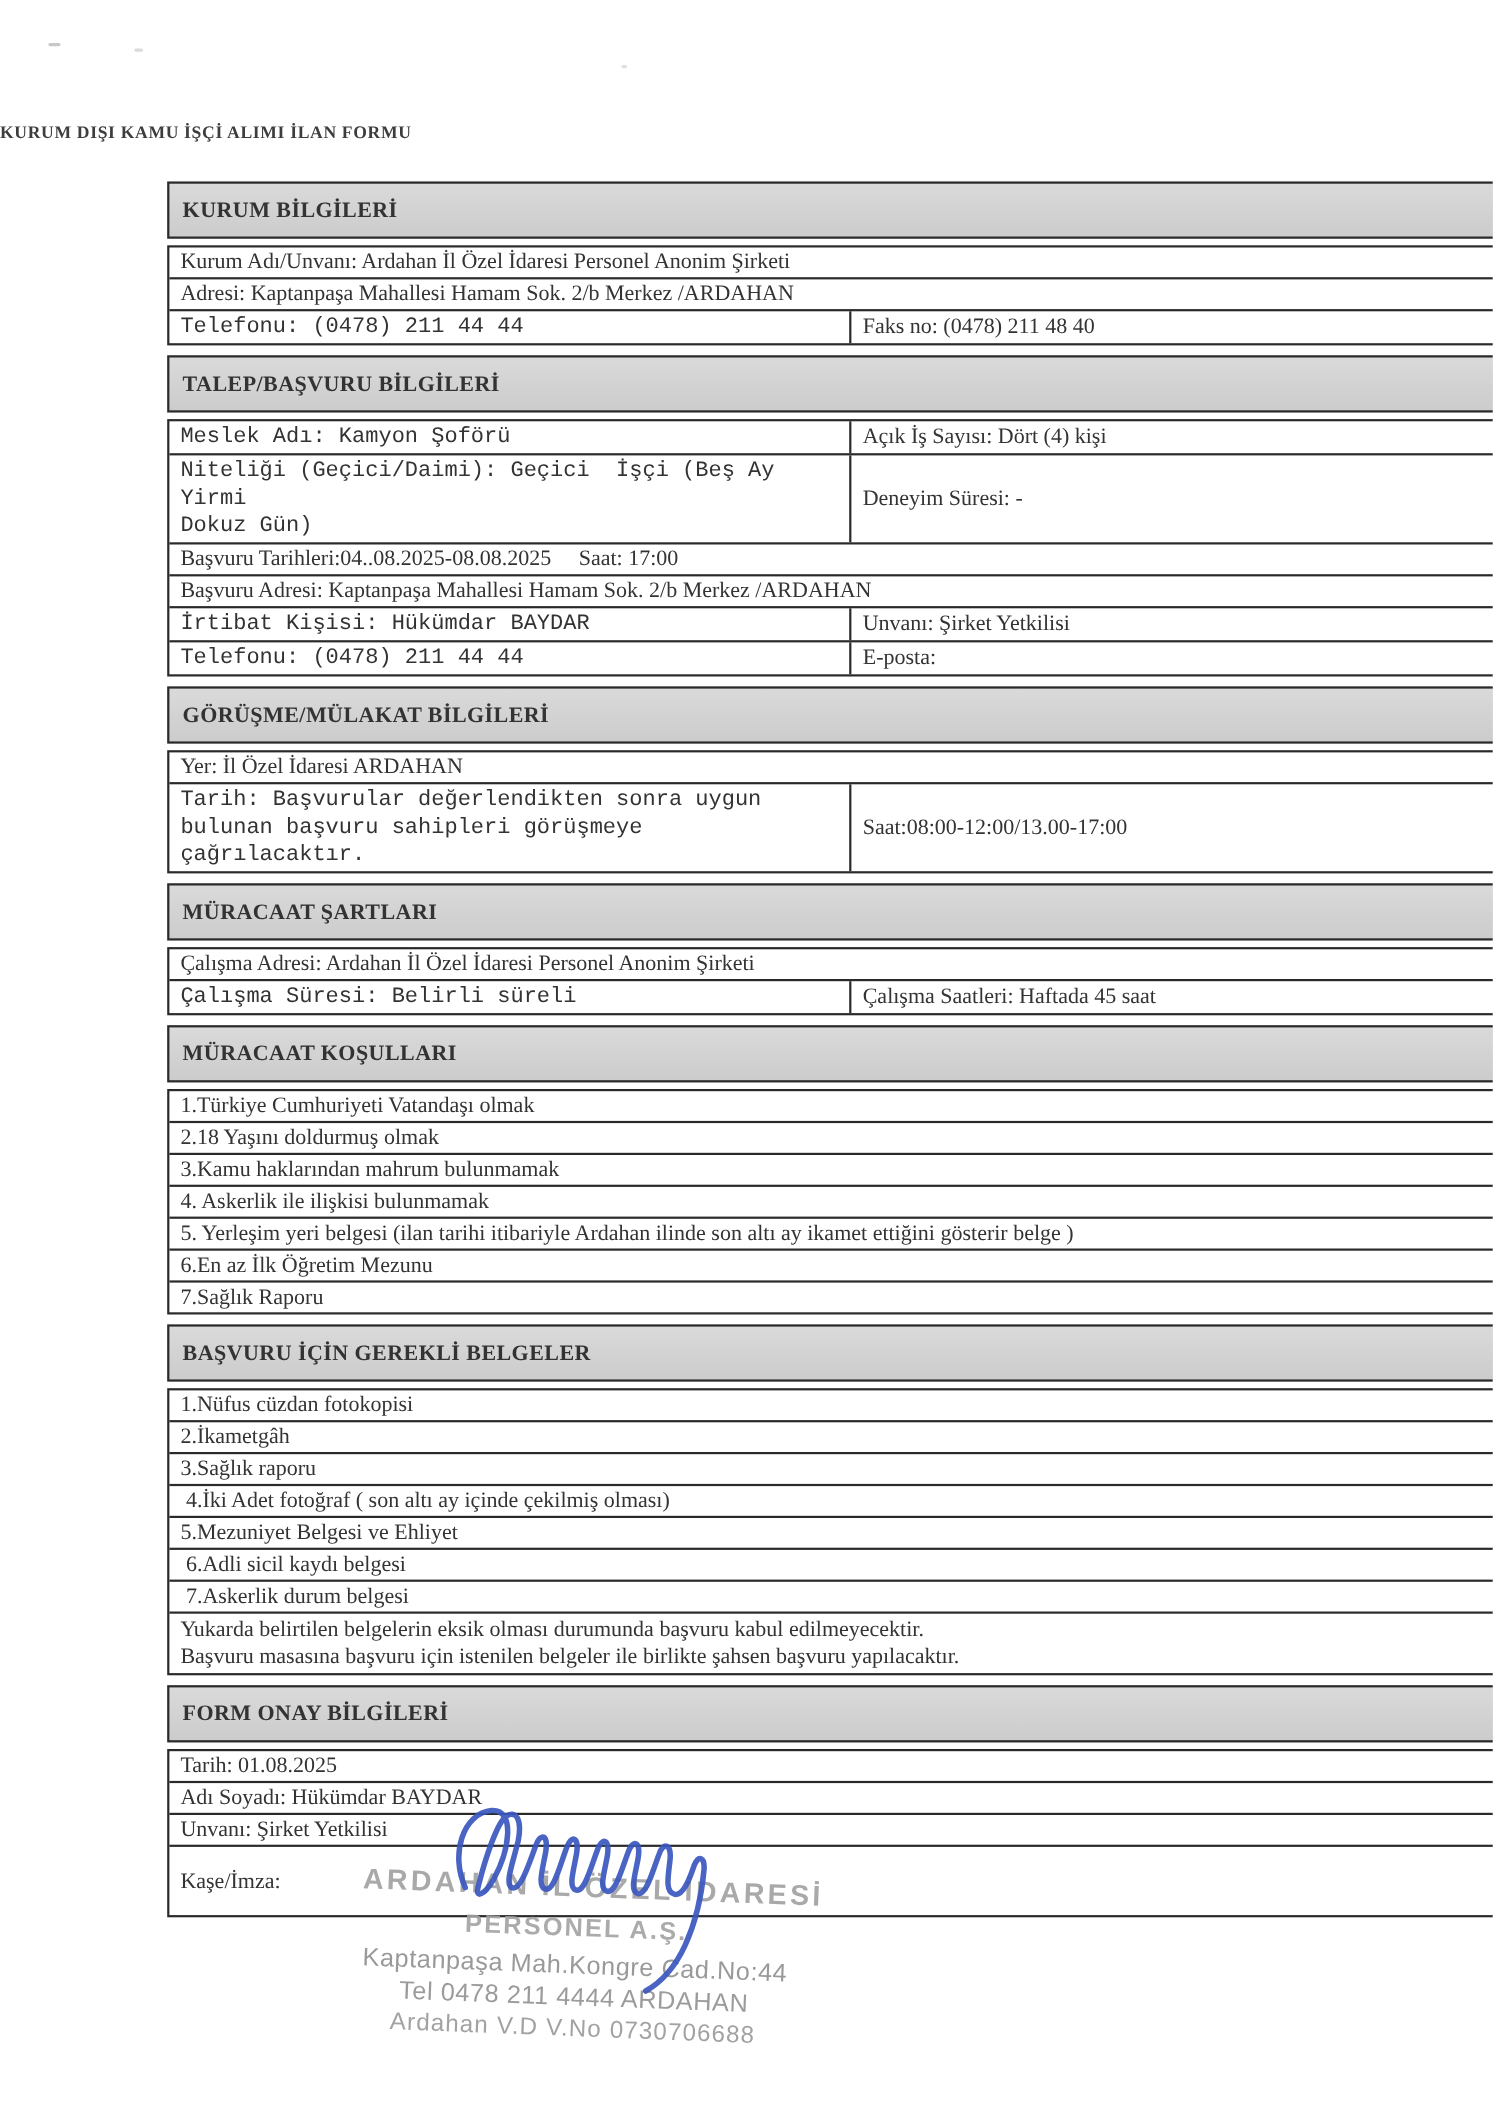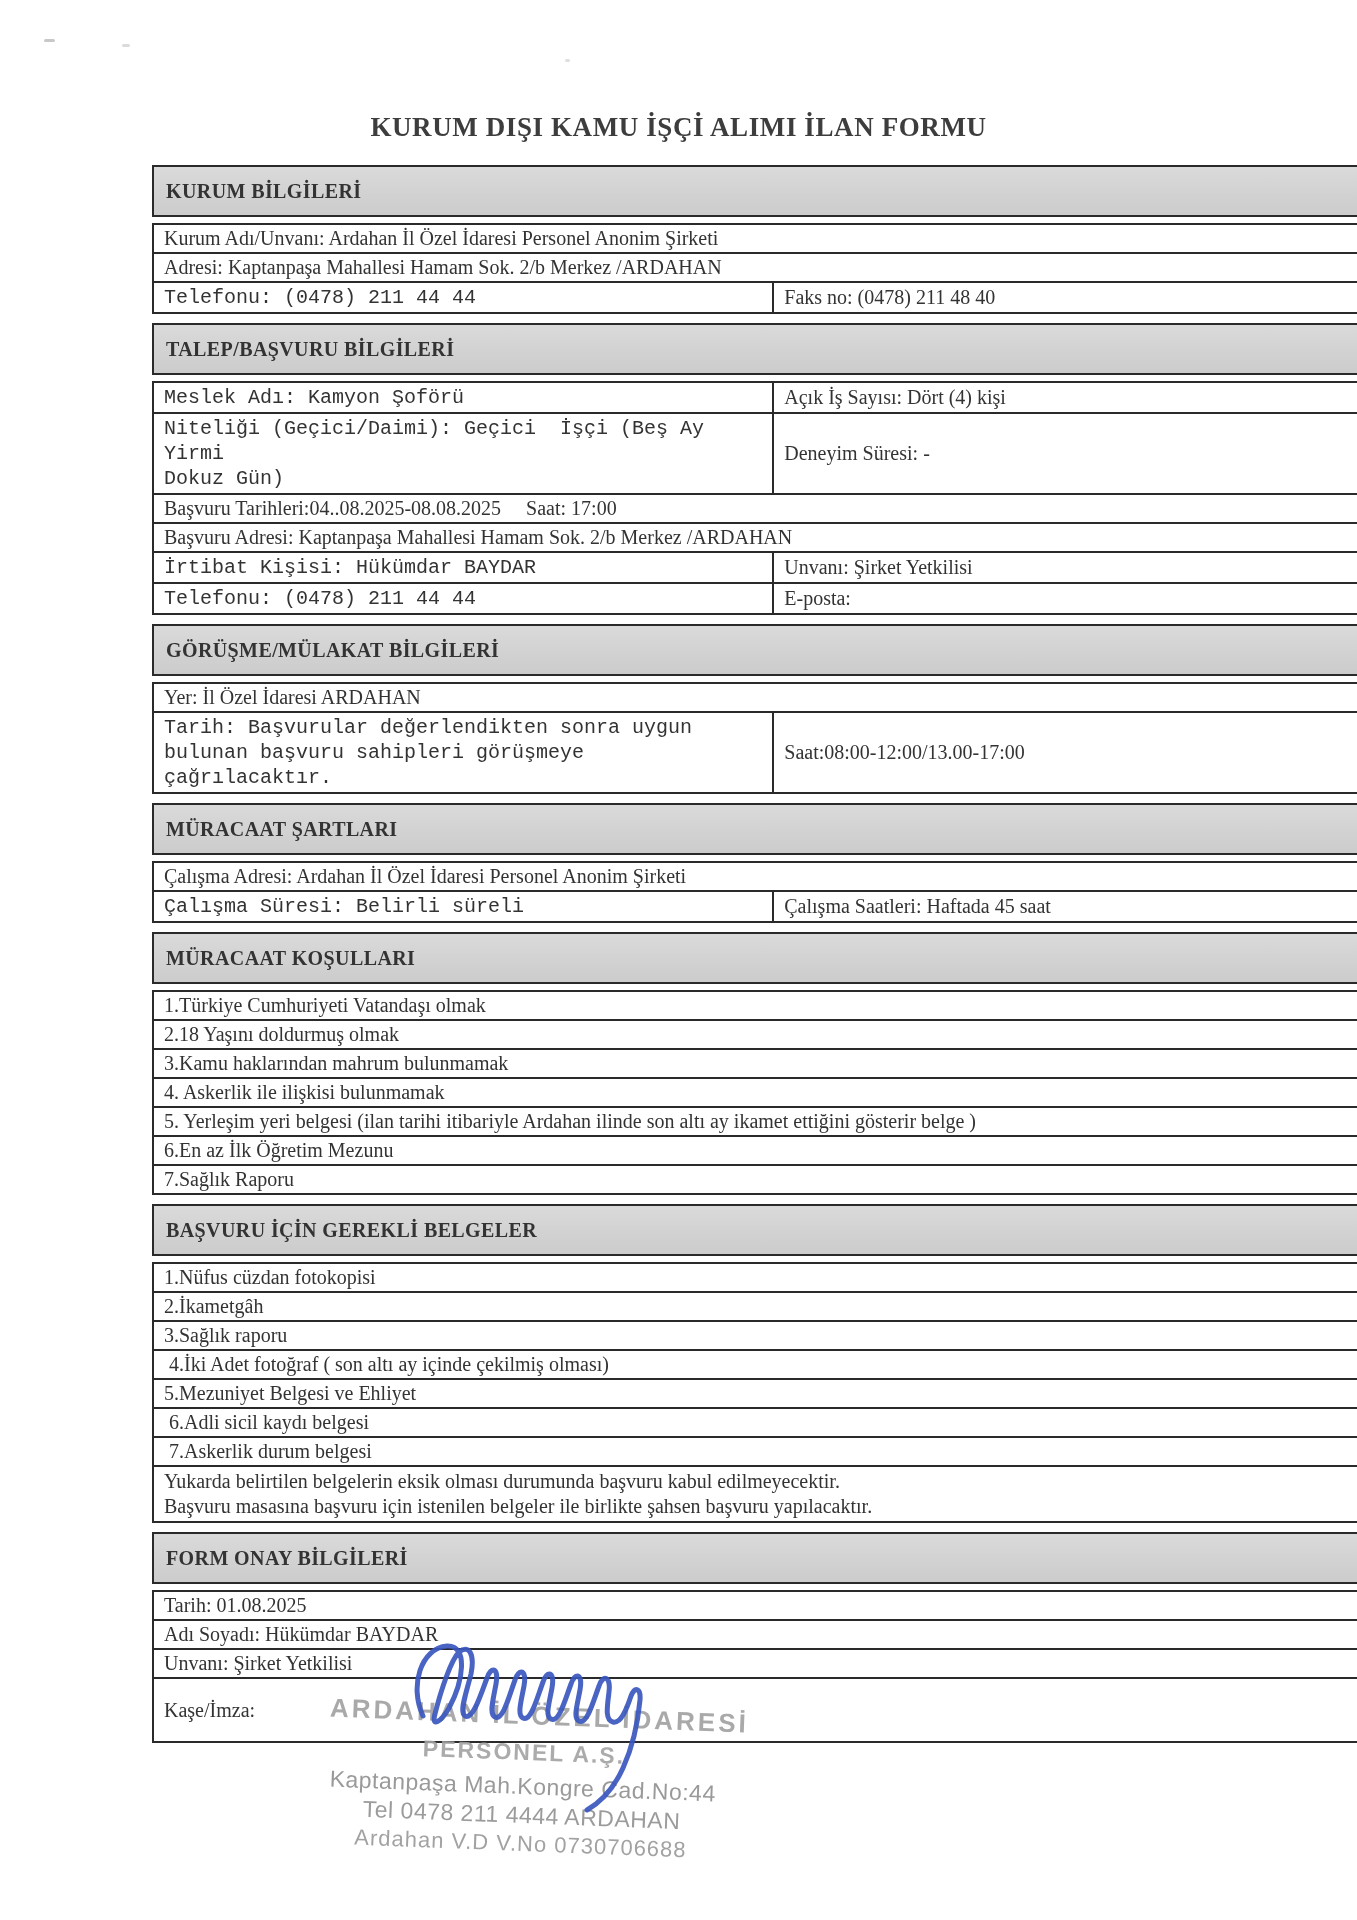--- a/index.html
+++ b/index.html
@@ -10,22 +10,22 @@
     color:#333333;
     position:relative;
     overflow:hidden;
   }
 
   
   .artifact { position:absolute; background:#b0b0b0; border-radius:2px; opacity:.7; }
 
   .doc-title {
     position:absolute; top:112px; left:0; width:100%;
-    text-align:center;
-    font-weight:bold; font-size:27px; letter-spacing:.6px;
+    text-align:left;
+    font-weight:bold; font-size:16px; letter-spacing:.6px;
     color:#3d3d3d;
   }
 
   .form { position:absolute; left:152px; top:165px; width:1225px; }
 
   .band {
     height:48px;
     border:2px solid #2a2a2a;
     background:#d5d5d5;
     background-image:linear-gradient(180deg,#dadada 0%,#d2d2d2 55%,#cccccc 100%);

